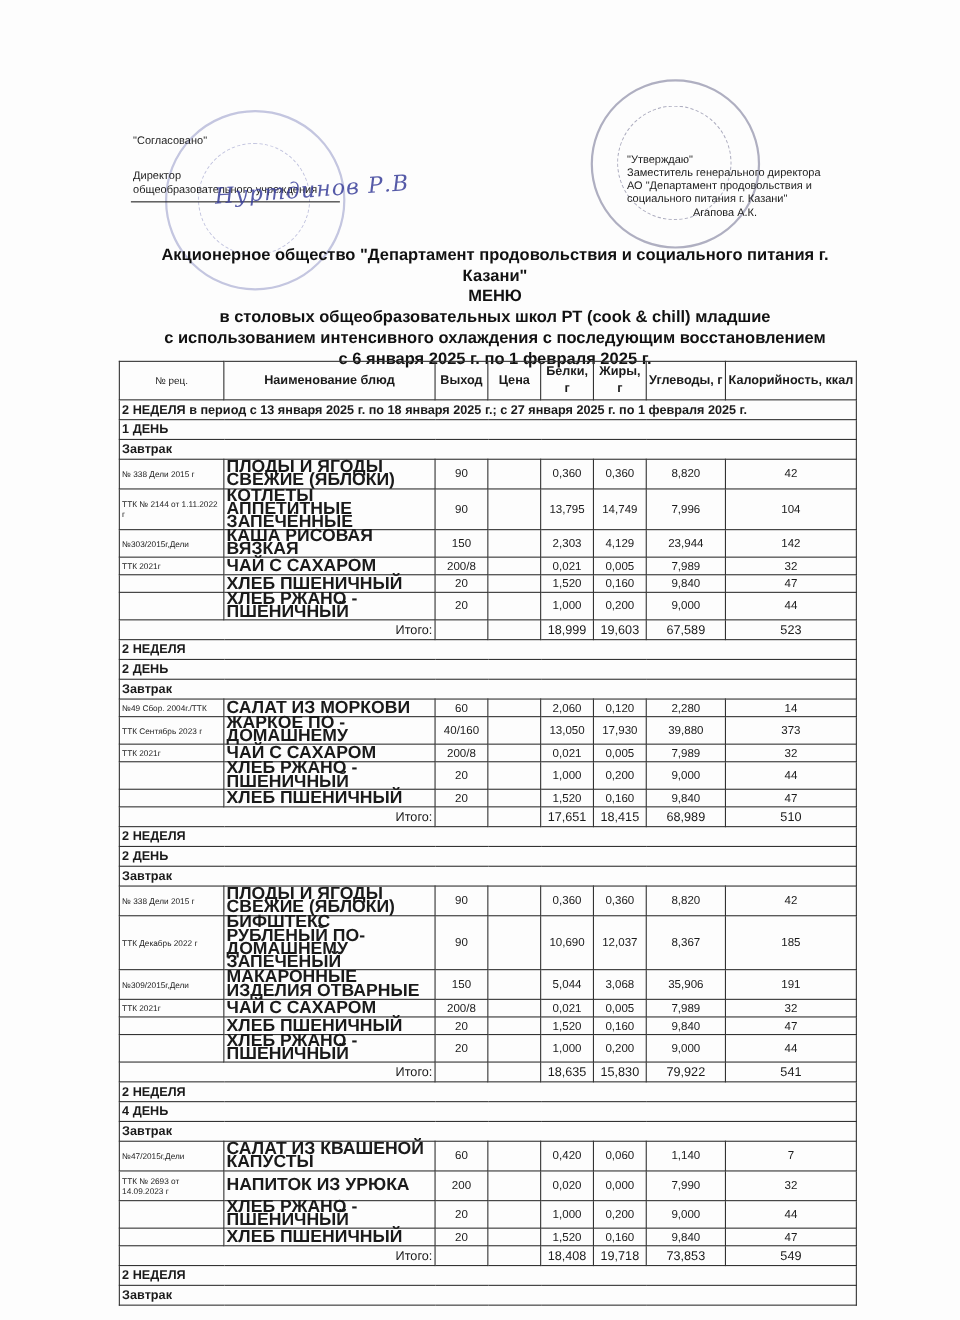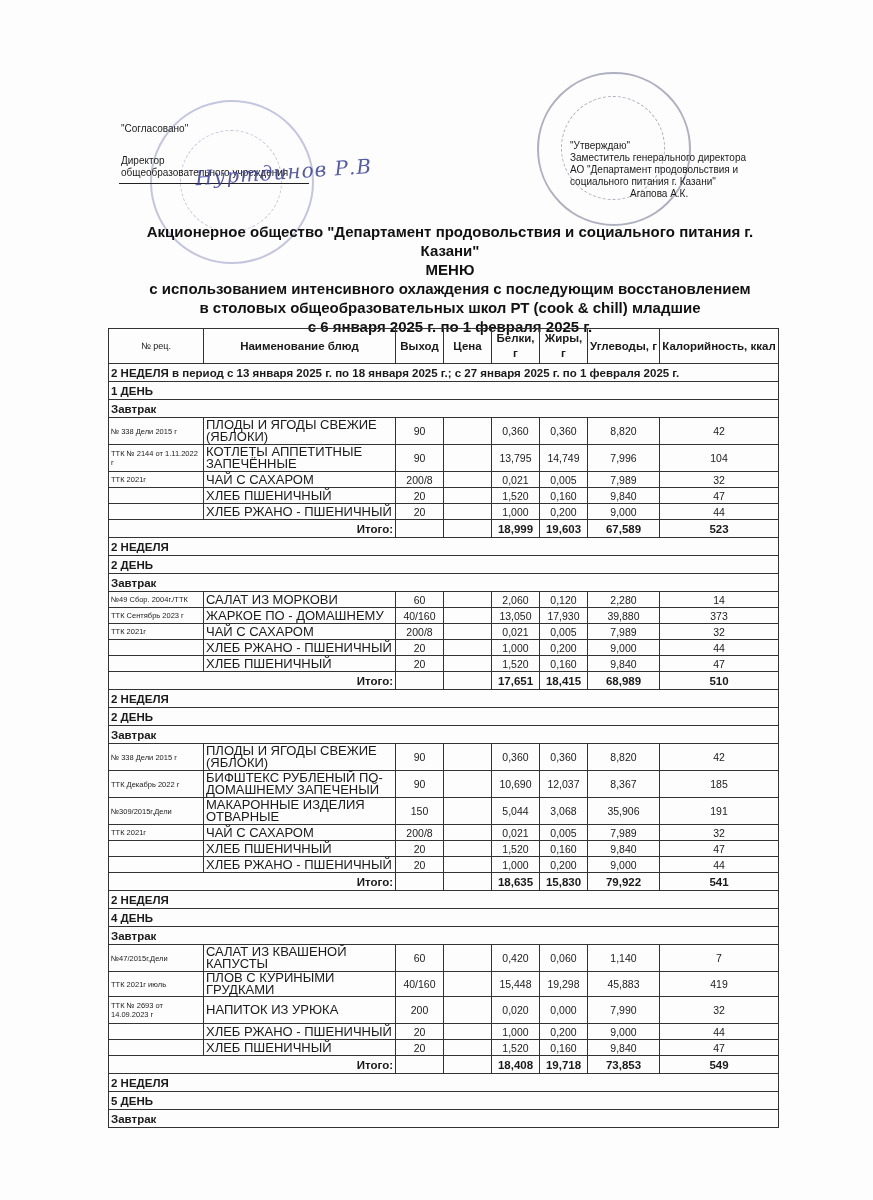--- a/index.html
+++ b/index.html
@@ -33,26 +33,26 @@
   .col-code { width: 95px; }
   .col-name { width: 192px; }
   .col-out { width: 48px; }
   .col-price { width: 48px; }
   .col-p { width: 48px; }
   .col-f { width: 48px; }
   .col-c { width: 72px; }
   .col-k { width: 119px; }
 
   td.code { font-size: 7.5px; line-height: 9px; }
-  td.name { font-size: 13px; line-height: 12px; text-transform: uppercase; }
+  td.name { font-size: 16px; line-height: 12px; text-transform: uppercase; font-weight: bold; }
   td.num { text-align: center; font-size: 10.5px; }
   tr.r1 td { height: 15px; }
   tr.r2 td { height: 26px; }
   tr.section td { font-weight: bold; font-size: 11.5px; height: 17px; }
-  tr.total td { font-weight: bold; font-size: 11.5px; height: 17px; }
+  tr.total td { font-weight: normal; font-size: 11.5px; height: 17px; }
   tr.total td.label { text-align: right; }
   tr.total td.num { font-size: 11.5px; }
 </style>
 </head>
 <body>
 
 <div class="page">
 
   <div class="stamp stamp-left"></div>
   <div class="stamp stamp-right"></div>
@@ -70,22 +70,22 @@
     <div class="line">Заместитель генерального директора</div>
     <div class="line">АО "Департамент продовольствия и</div>
     <div class="line">социального питания г. Казани"</div>
     <div class="line indent">Агапова А.К.</div>
   </div>
 
   <div class="title-block">
     <div>Акционерное общество "Департамент продовольствия и социального питания г.</div>
     <div>Казани"</div>
     <div class="menu-title">МЕНЮ</div>
+    <div class="sub">в столовых общеобразовательных школ РТ  (cook &amp; chill) младшие</div>
     <div class="sub">с использованием интенсивного охлаждения с  последующим восстановлением</div>
-    <div class="sub">в столовых общеобразовательных школ РТ  (cook &amp; chill) младшие</div>
     <div class="dates">с 6 января 2025 г. по 1 февраля 2025 г.</div>
   </div>
 
   <table class="menu">
     <colgroup>
       <col class="col-code">
         <col class="col-name">
         <col class="col-out">
         <col class="col-price">
       <col class="col-p">
@@ -129,20 +129,30 @@
           <td class="code">ТТК № 2144 от 1.11.2022 г</td>
           <td class="name">КОТЛЕТЫ АППЕТИТНЫЕ ЗАПЕЧЁННЫЕ</td>
           <td class="num">90</td>
           <td class="num"></td>
           <td class="num">13,795</td>
           <td class="num">14,749</td>
           <td class="num">7,996</td>
           <td class="num">104</td>
         </tr>
         <tr class="r1">
+          <td class="code">№303/2015г,Дели</td>
+          <td class="name">КАША РИСОВАЯ ВЯЗКАЯ</td>
+          <td class="num">150</td>
+          <td class="num"></td>
+          <td class="num">2,303</td>
+          <td class="num">4,129</td>
+          <td class="num">23,944</td>
+          <td class="num">142</td>
+        </tr>
+        <tr class="r1">
           <td class="code">ТТК 2021г</td>
           <td class="name">ЧАЙ С САХАРОМ</td>
           <td class="num">200/8</td>
           <td class="num"></td>
           <td class="num">0,021</td>
           <td class="num">0,005</td>
           <td class="num">7,989</td>
           <td class="num">32</td>
         </tr>
         <tr class="r1">
@@ -332,30 +342,20 @@
         <tr class="r2">
           <td class="code">№47/2015г,Дели</td>
           <td class="name">САЛАТ ИЗ КВАШЕНОЙ КАПУСТЫ</td>
           <td class="num">60</td>
           <td class="num"></td>
           <td class="num">0,420</td>
           <td class="num">0,060</td>
           <td class="num">1,140</td>
           <td class="num">7</td>
         </tr>
-        <tr class="r1">
-          <td class="code">ТТК 2021г июль</td>
-          <td class="name">ПЛОВ С КУРИНЫМИ ГРУДКАМИ</td>
-          <td class="num">40/160</td>
-          <td class="num"></td>
-          <td class="num">15,448</td>
-          <td class="num">19,298</td>
-          <td class="num">45,883</td>
-          <td class="num">419</td>
-        </tr>
         <tr class="r2">
           <td class="code">ТТК № 2693 от 14.09.2023 г</td>
           <td class="name">НАПИТОК ИЗ УРЮКА</td>
           <td class="num">200</td>
           <td class="num"></td>
           <td class="num">0,020</td>
           <td class="num">0,000</td>
           <td class="num">7,990</td>
           <td class="num">32</td>
         </tr>
@@ -385,20 +385,17 @@
           <td></td>
           <td class="num">18,408</td>
           <td class="num">19,718</td>
           <td class="num">73,853</td>
           <td class="num">549</td>
         </tr>
         <tr class="section">
           <td colspan="8">2 НЕДЕЛЯ</td>
         </tr>
         <tr class="section">
-          <td colspan="8">5 ДЕНЬ</td>
-        </tr>
-        <tr class="section">
           <td colspan="8">Завтрак</td>
         </tr>
       </tbody>
   </table>
 </div>
 
 </body></html>

